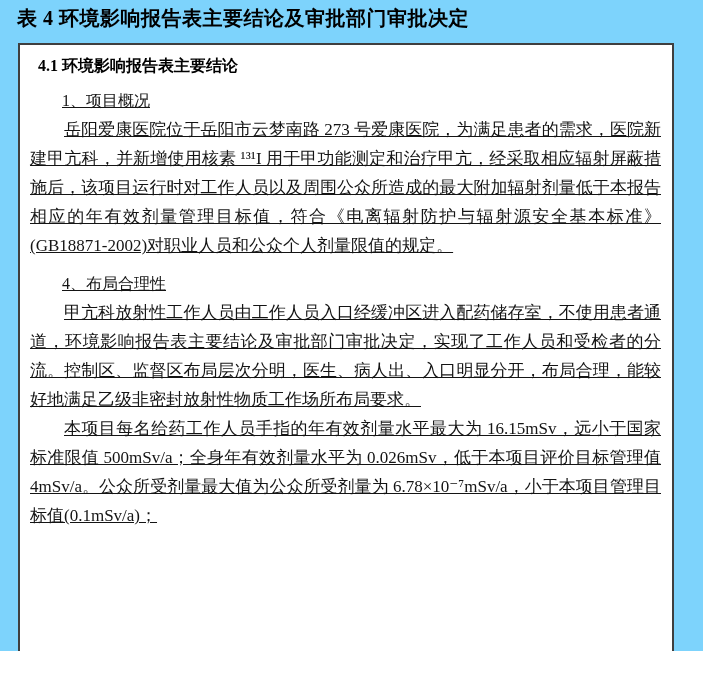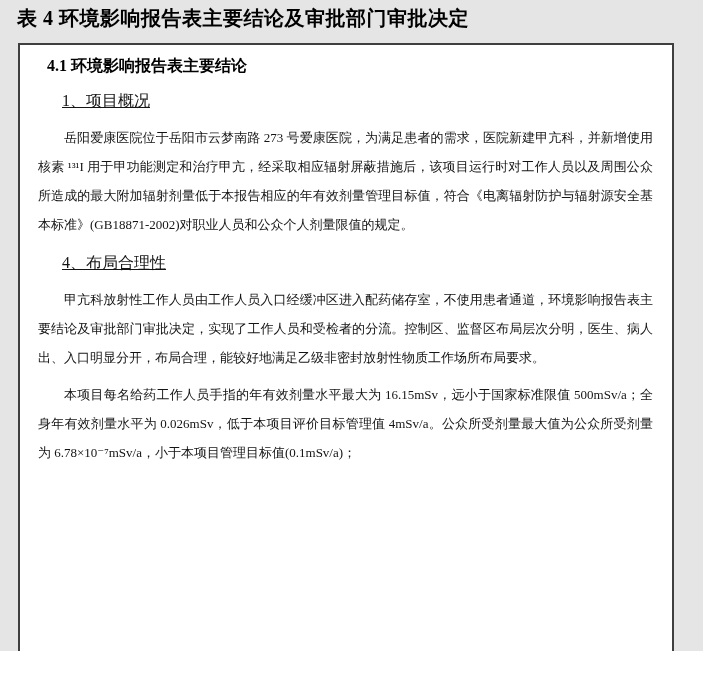--- a/index.html
+++ b/index.html
@@ -5,21 +5,21 @@
   * { box-sizing: border-box; }
   html, body { margin: 0; padding: 0; }
   body {
     font-family: "Liberation Serif", "DejaVu Serif", serif;
     background: #ffffff;
   }
   .page {
     position: relative;
     width: 703px;
     height: 651px;
-    background: #e5e5e5;
+    background: #7dd3fc;
     overflow: hidden;
     color: #111111;
   }
   .doc-title {
     position: absolute;
     left: 17px;
     top: 5px;
     font-size: 20px;
     font-weight: bold;
     color: #000000;
@@ -31,44 +31,45 @@
     left: 18px;
     top: 43px;
     width: 656px;
     height: 645px;            
     border: 2px solid #3f3f3f;
     border-bottom: none;
     background: #ffffff;
     padding: 8px 11px 0 10px;
   }
   .table-heading {
-    margin: 2px 0 0 17px;
+    margin: 2px 0 0 8px;
     font-size: 16px;
     font-weight: bold;
     color: #000000;
     line-height: 22px;
   }
   .section { margin: 0; }
   .sec-heading {
     margin: 9px 0 0 0;
     font-size: 16px;
     line-height: 29px;
     text-indent: 2em;
     color: #141414;
     white-space: nowrap;
     text-decoration: underline;
   }
   .sec-body {
-    margin: 8px;
-    font-size: 13px;
+    margin: 0;
+    font-size: 17px;
     line-height: 29px;
     text-indent: 2em;
     text-align: justify;
     text-justify: inter-ideograph;
     color: #141414;
+    text-decoration: underline;
   }
 </style>
 </head>
 <body>
 
 <div class="page">
 
   <div class="doc-title">表 4  环境影响报告表主要结论及审批部门审批决定</div>
 
   <div class="result-table">

